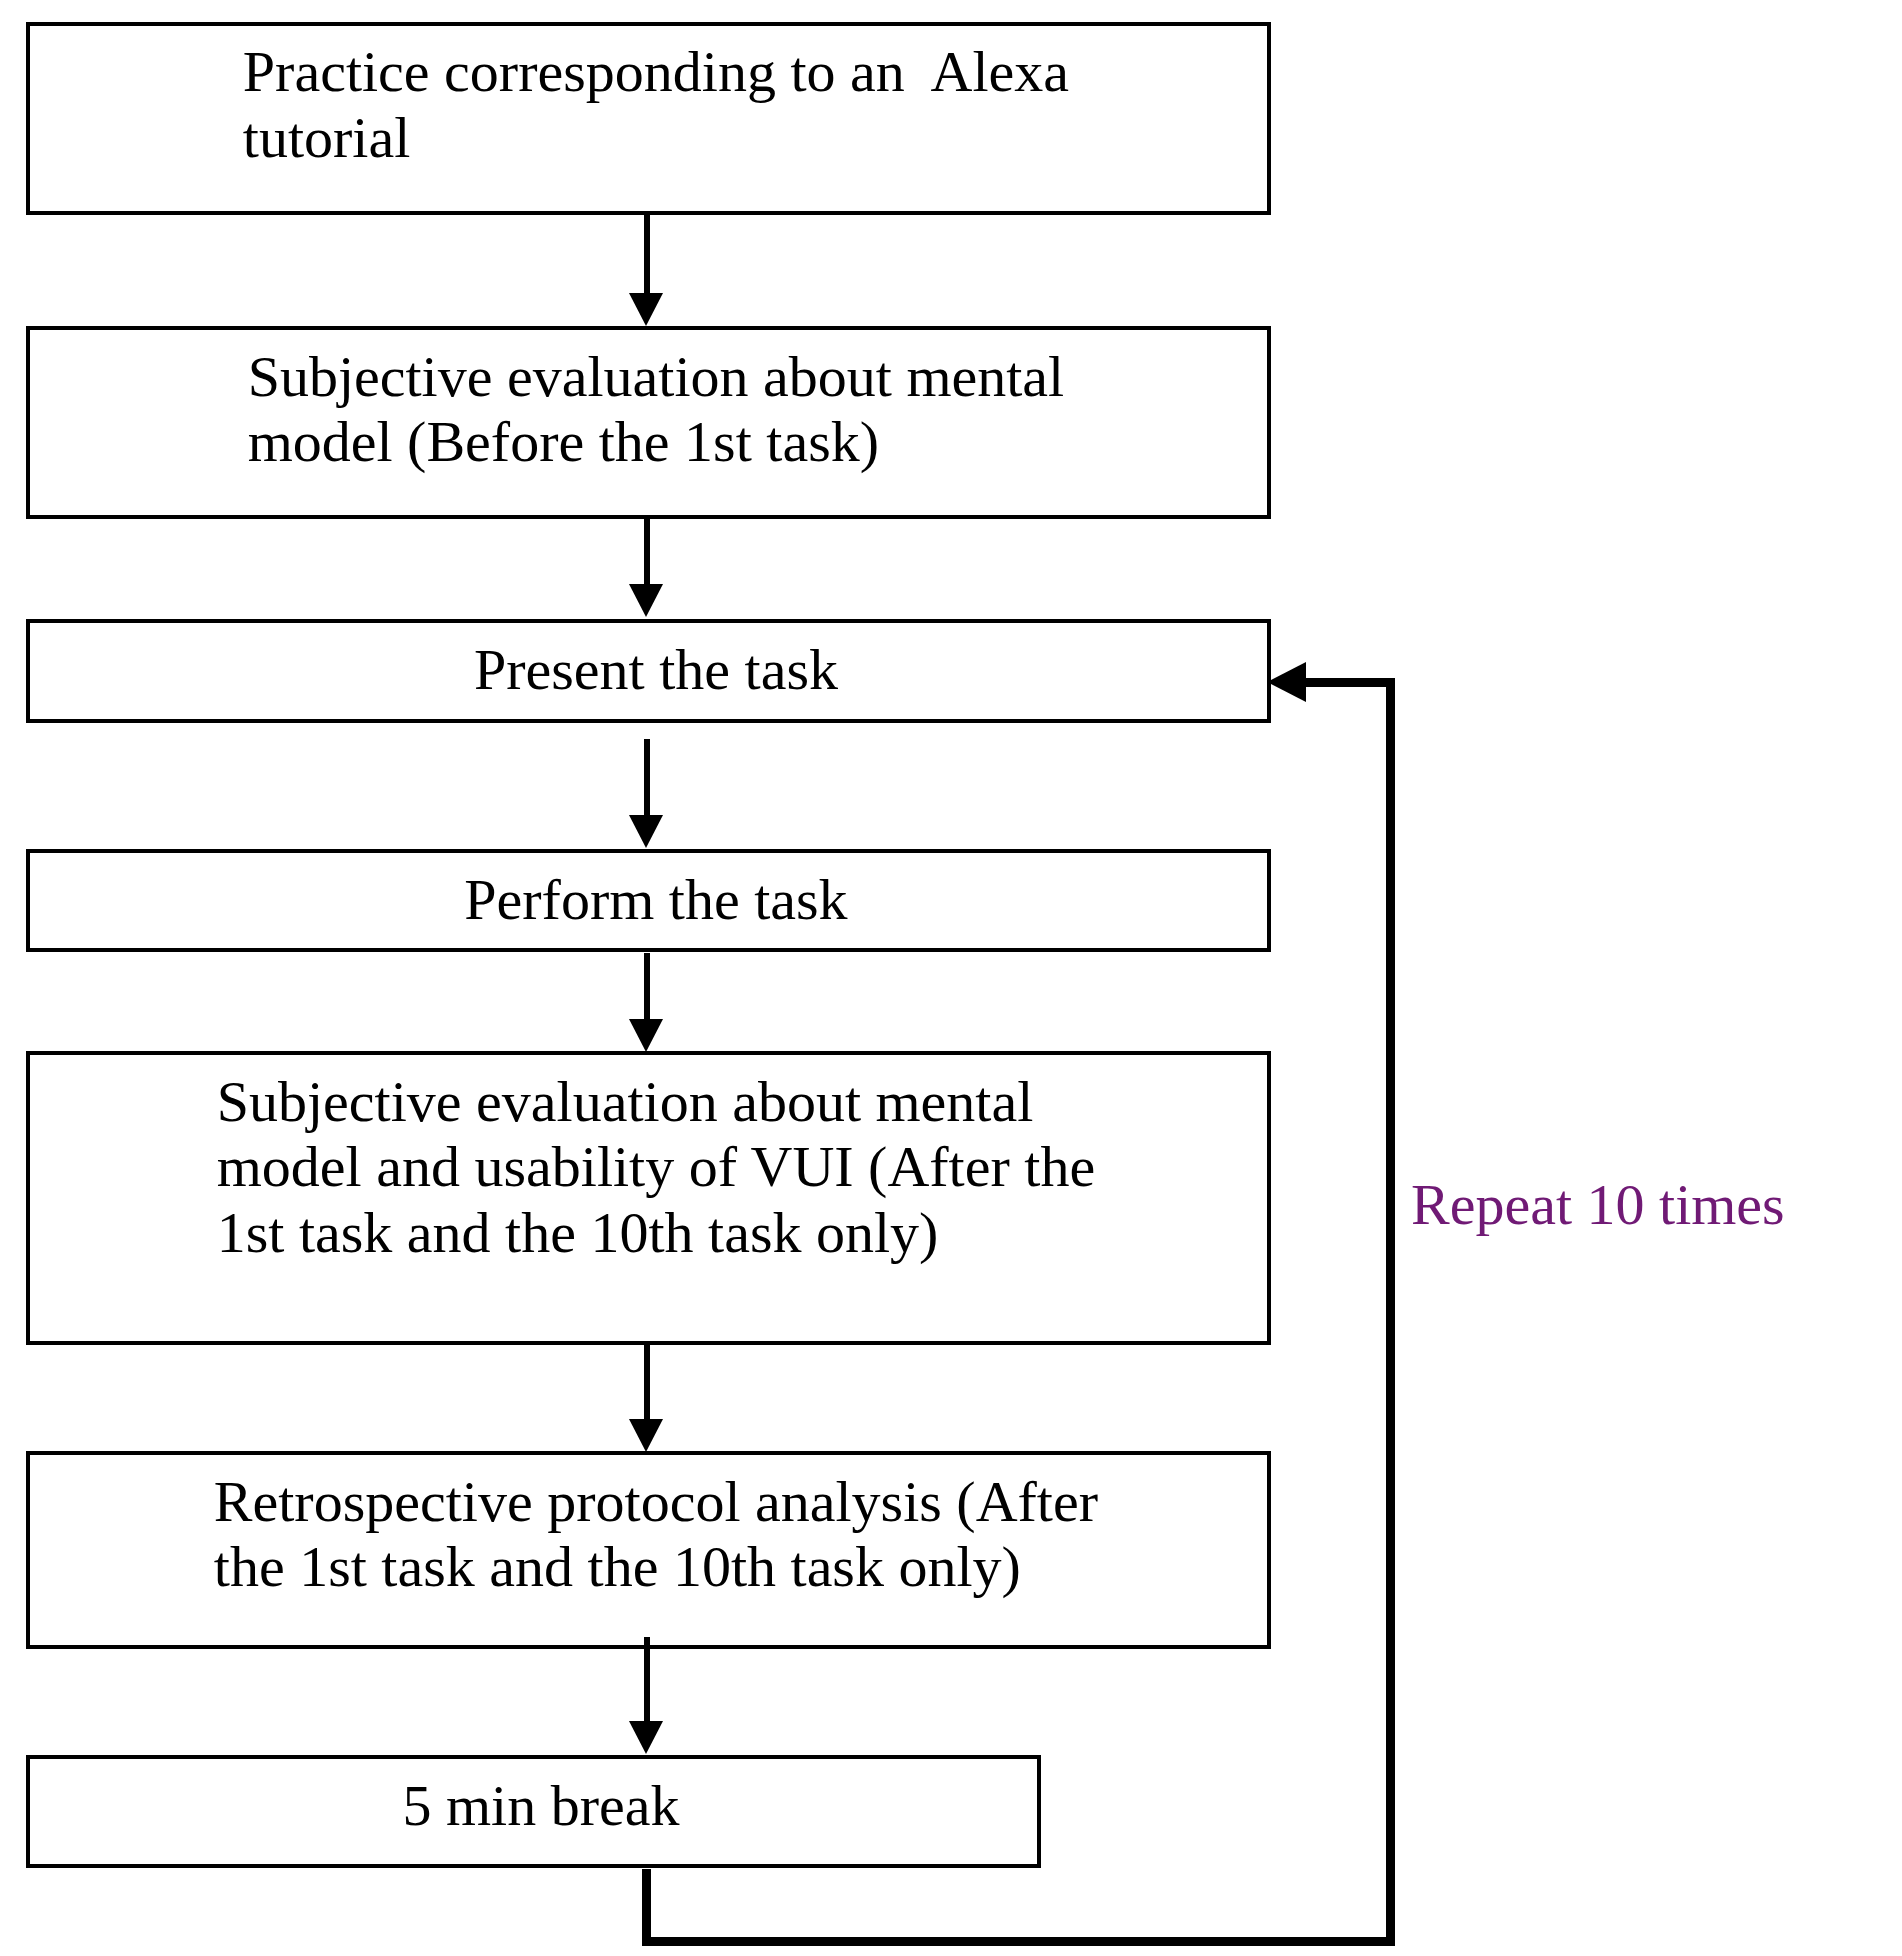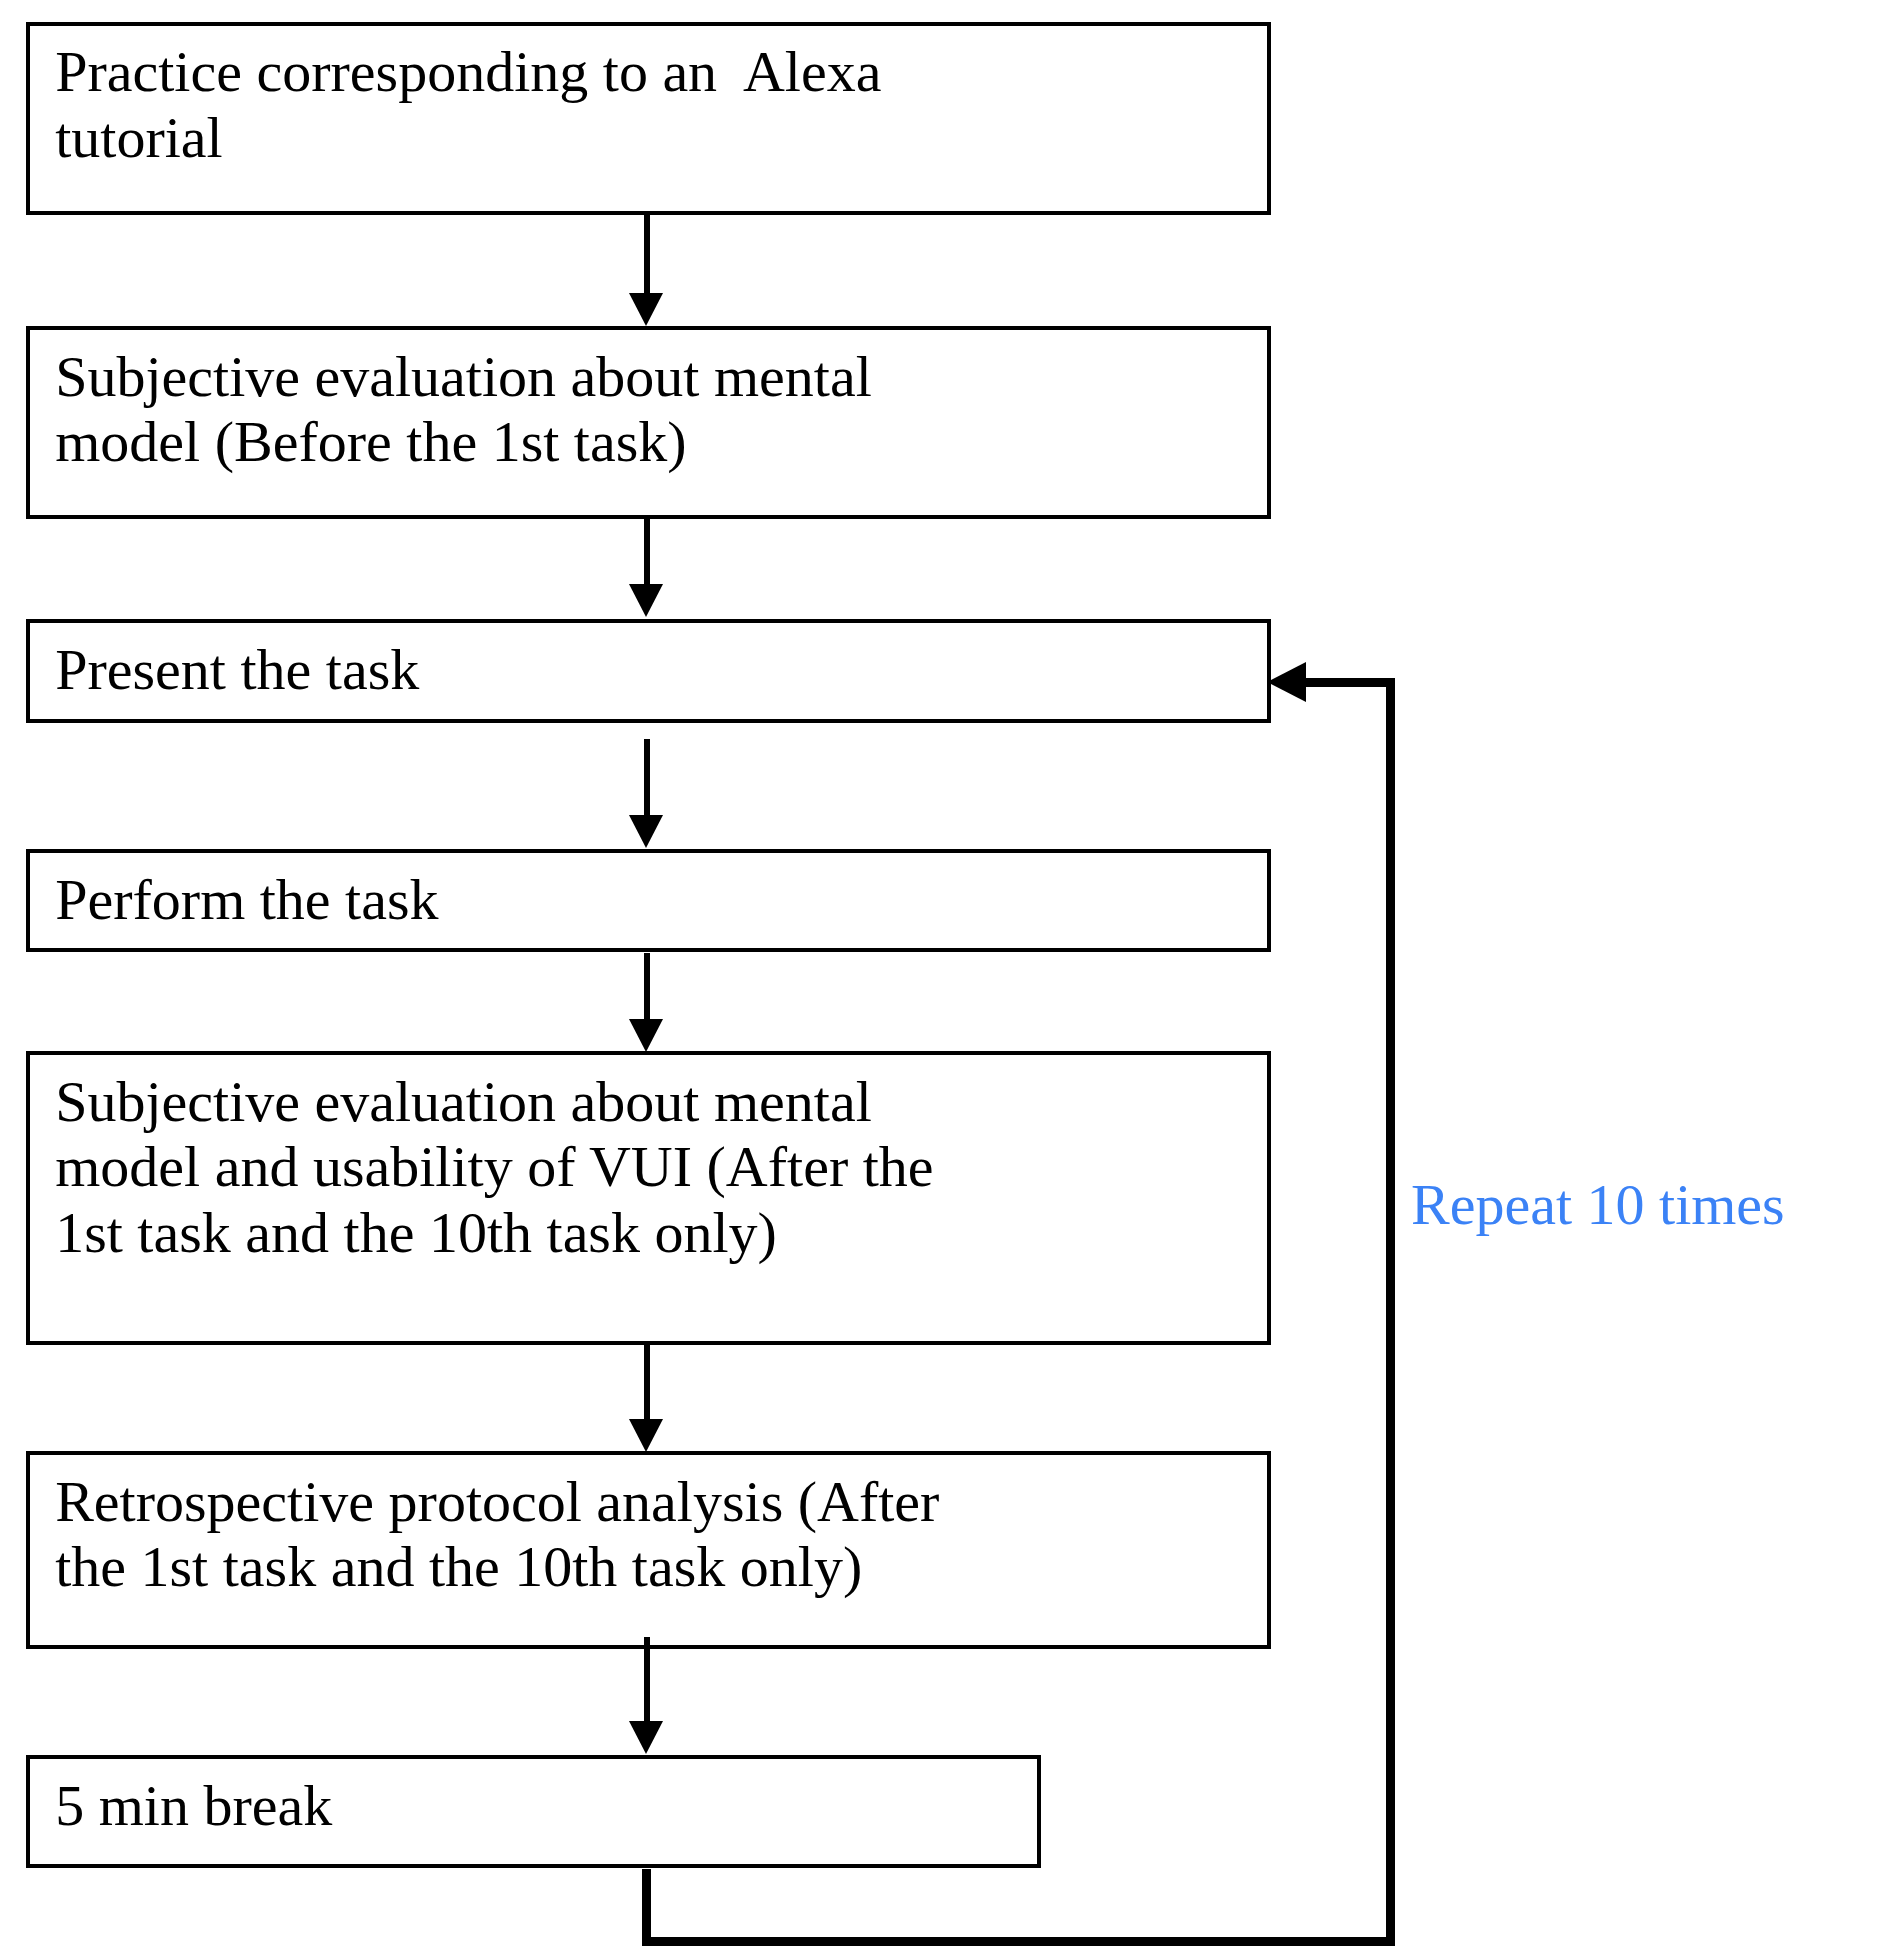--- a/index.html
+++ b/index.html
@@ -18,20 +18,21 @@
     color: #000000;
   }
   .flow-box {
     position: absolute;
     box-sizing: border-box;
     border: 4.9px solid #000000;
     background: #ffffff;
     display: flex;
     align-items: flex-start;
     padding: 13.8px 9.9px 9.9px 25.6px;
+    justify-content: center;
   }
   .flow-box-label {
     font-size: 58px;
     line-height: 1.13;
     letter-spacing: 0px;
     white-space: pre-wrap;
     color: #000000;
   }
   .connector {
     position: absolute;
@@ -54,21 +55,21 @@
     height: 0;
     border-top: 20.7px solid transparent;
     border-bottom: 20.7px solid transparent;
     border-right: 39px solid #000000;
   }
   .loop-label {
     position: absolute;
     font-size: 58px;
     line-height: 1.13;
     white-space: nowrap;
-    color: #3b82f6;
+    color: #701a75;
   }
 </style>
 </head>
 <body>
 
 <div id="canvas">
 
   <div class="flow-box" style="left:25.6px; top:21.7px; width:1245px; height:193px;">
     <span class="flow-box-label">Practice corresponding to an  Alexa
 tutorial</span>

